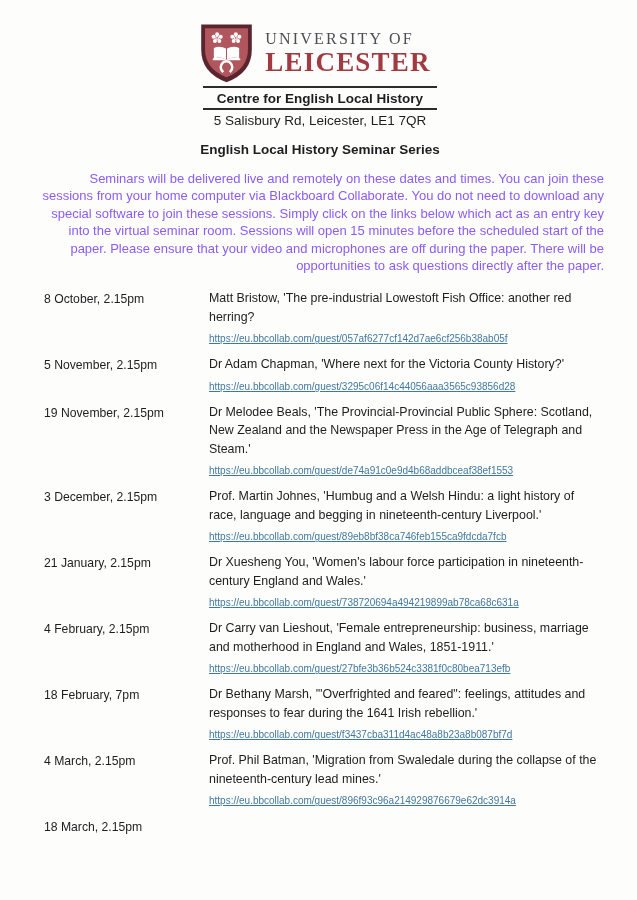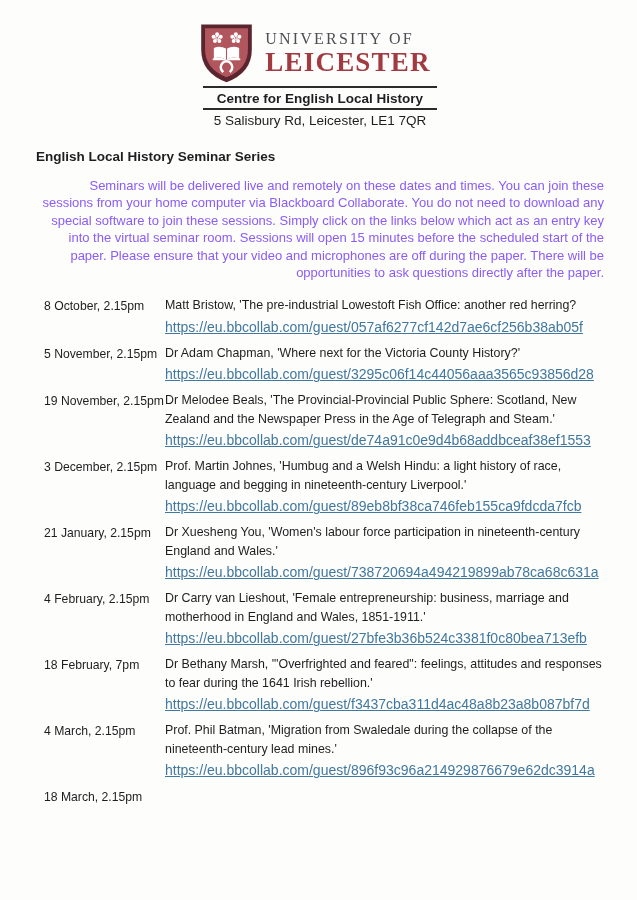--- a/index.html
+++ b/index.html
@@ -58,50 +58,51 @@
     border-top: 2px solid #2c2c2c;
     border-bottom: 2px solid #2c2c2c;
   }
   .address {
     font-weight: normal;
     font-size: 13.5px;
     padding-top: 3px;
   }
 
   .doc-title {
+    text-align: center;
     font-weight: bold;
     font-size: 13.5px;
-    margin-top: 21px;
+    margin-top: 14px;
   }
 
   .intro {
     margin-top: 13px;
     font-size: 13px;
     line-height: 17.4px;
     color: #8b5cf6;
     text-align: right;
   }
 
   
   .seminar-list { margin-top: 15px; margin-left: 8px; }
-  .row { display: flex; margin-bottom: 8px; }
+  .row { display: flex; margin-bottom: 8px; gap: 44px; }
   .date {
     flex: none;
     width: 121px;
     font-size: 12.2px;
     line-height: 18px;
     padding-top: 1px;
   }
   .content { flex: 1; }
   .stitle { font-size: 12.4px; line-height: 18.5px; }
   .slink {
     display: inline-block;
     margin-top: 5px;
     margin-bottom: 1px;
-    font-size: 14px;
+    font-size: 10px;
     line-height: 15px;
     color: #41789f;
     text-decoration: underline;
     word-break: break-all;
   }
 </style>
 </head>
 <body>
 
 <div class="page">

